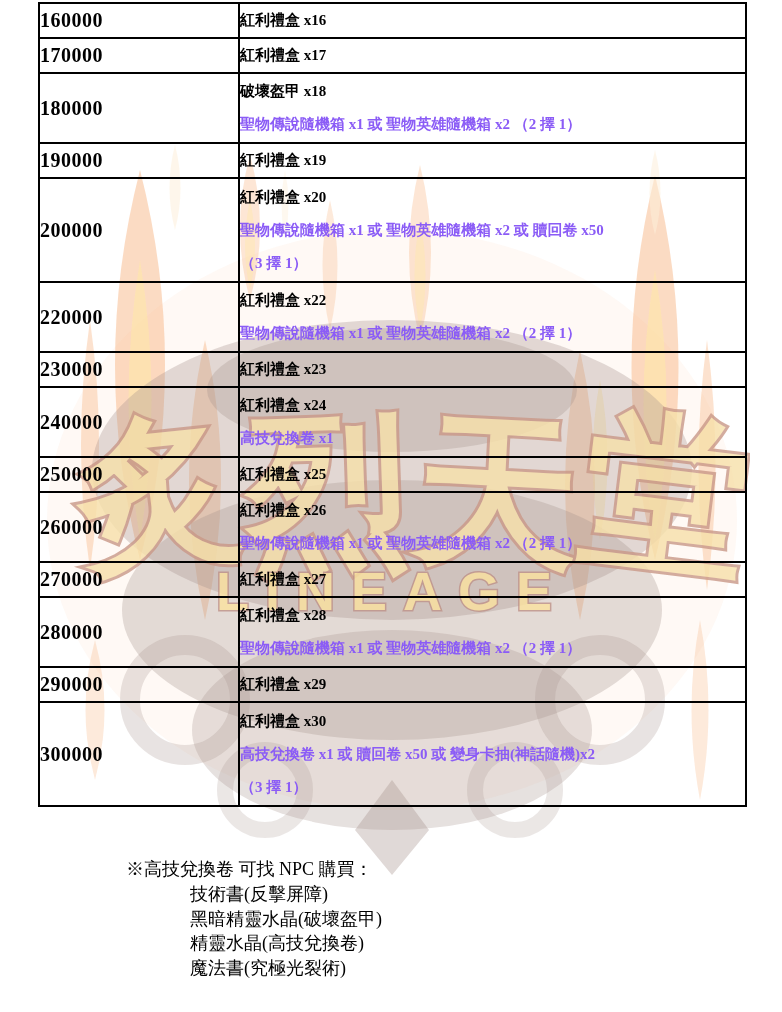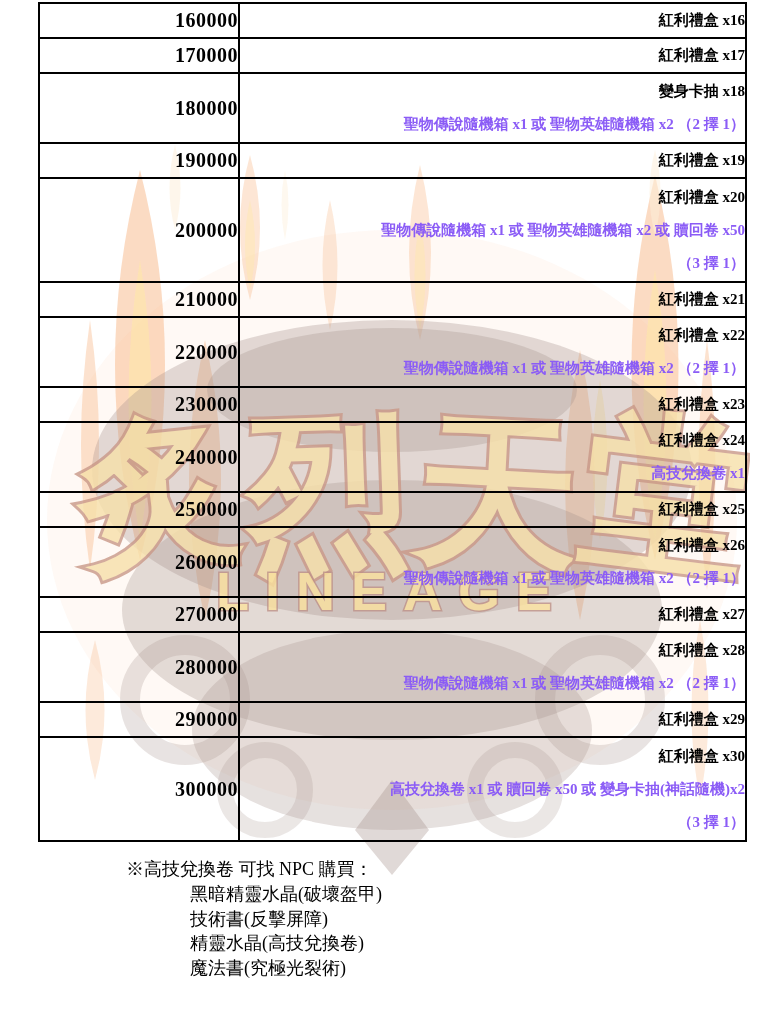--- a/index.html
+++ b/index.html
@@ -16,21 +16,21 @@
     z-index:0;pointer-events:none;
   }
   
   table.reward-table{
     position:absolute;left:38px;top:2px;width:707px;
     border-collapse:collapse;table-layout:fixed;
     z-index:1;background:transparent;
   }
   col.c-points{width:200px;}
   col.c-reward{width:507px;}
-  td{border:2px solid #000;padding:0;text-align:right;vertical-align:middle;}
+  td{border:2px solid #000;padding:0;text-align:left;vertical-align:middle;}
   tr.h1 td{height:33px;}
   tr.h2 td{height:68px;}
   tr.h3 td{height:102px;}
   td.points{font-size:20px;font-weight:bold;color:#000;letter-spacing:.5px;}
   .reward-line{font-size:15px;font-weight:bold;color:#000;line-height:33px;}
   .reward-line.red{color:#8b5cf6;}
   
   .note{
     position:absolute;left:0;top:857px;width:782px;z-index:1;
     font-size:18px;color:#000;
@@ -116,44 +116,38 @@
         </tr>
         <tr class="h1">
           <td class="points">170000</td>
           <td>
             <div class="reward-line">紅利禮盒 x17</div>
           </td>
         </tr>
         <tr class="h2">
           <td class="points">180000</td>
           <td>
-            <div class="reward-line">變身卡抽 x18</div>
+            <div class="reward-line">破壞盔甲 x18</div>
             <div class="reward-line red">聖物傳說隨機箱 x1 或 聖物英雄隨機箱 x2 （2 擇 1）</div>
           </td>
         </tr>
         <tr class="h1">
           <td class="points">190000</td>
           <td>
             <div class="reward-line">紅利禮盒 x19</div>
           </td>
         </tr>
         <tr class="h3">
           <td class="points">200000</td>
           <td>
             <div class="reward-line">紅利禮盒 x20</div>
             <div class="reward-line red">聖物傳說隨機箱 x1 或 聖物英雄隨機箱 x2 或 贖回卷 x50</div>
             <div class="reward-line red">（3 擇 1）</div>
           </td>
         </tr>
-        <tr class="h1">
-          <td class="points">210000</td>
-          <td>
-            <div class="reward-line">紅利禮盒 x21</div>
-          </td>
-        </tr>
         <tr class="h2">
           <td class="points">220000</td>
           <td>
             <div class="reward-line">紅利禮盒 x22</div>
             <div class="reward-line red">聖物傳說隨機箱 x1 或 聖物英雄隨機箱 x2 （2 擇 1）</div>
           </td>
         </tr>
         <tr class="h1">
           <td class="points">230000</td>
           <td>
@@ -206,20 +200,20 @@
             <div class="reward-line red">高技兌換卷 x1 或 贖回卷 x50 或 變身卡抽(神話隨機)x2</div>
             <div class="reward-line red">（3 擇 1）</div>
           </td>
         </tr>
       </tbody>
   </table>
 
   <div class="note">
     <div class="note-header">※高技兌換卷 可找 NPC 購買：</div>
     <div class="note-items" id="note-items">
+        <div class="note-line">技術書(反擊屏障)</div>
         <div class="note-line">黑暗精靈水晶(破壞盔甲)</div>
-        <div class="note-line">技術書(反擊屏障)</div>
         <div class="note-line">精靈水晶(高技兌換卷)</div>
         <div class="note-line">魔法書(究極光裂術)</div>
       </div>
   </div>
 
 </div>
 
 </body></html>

